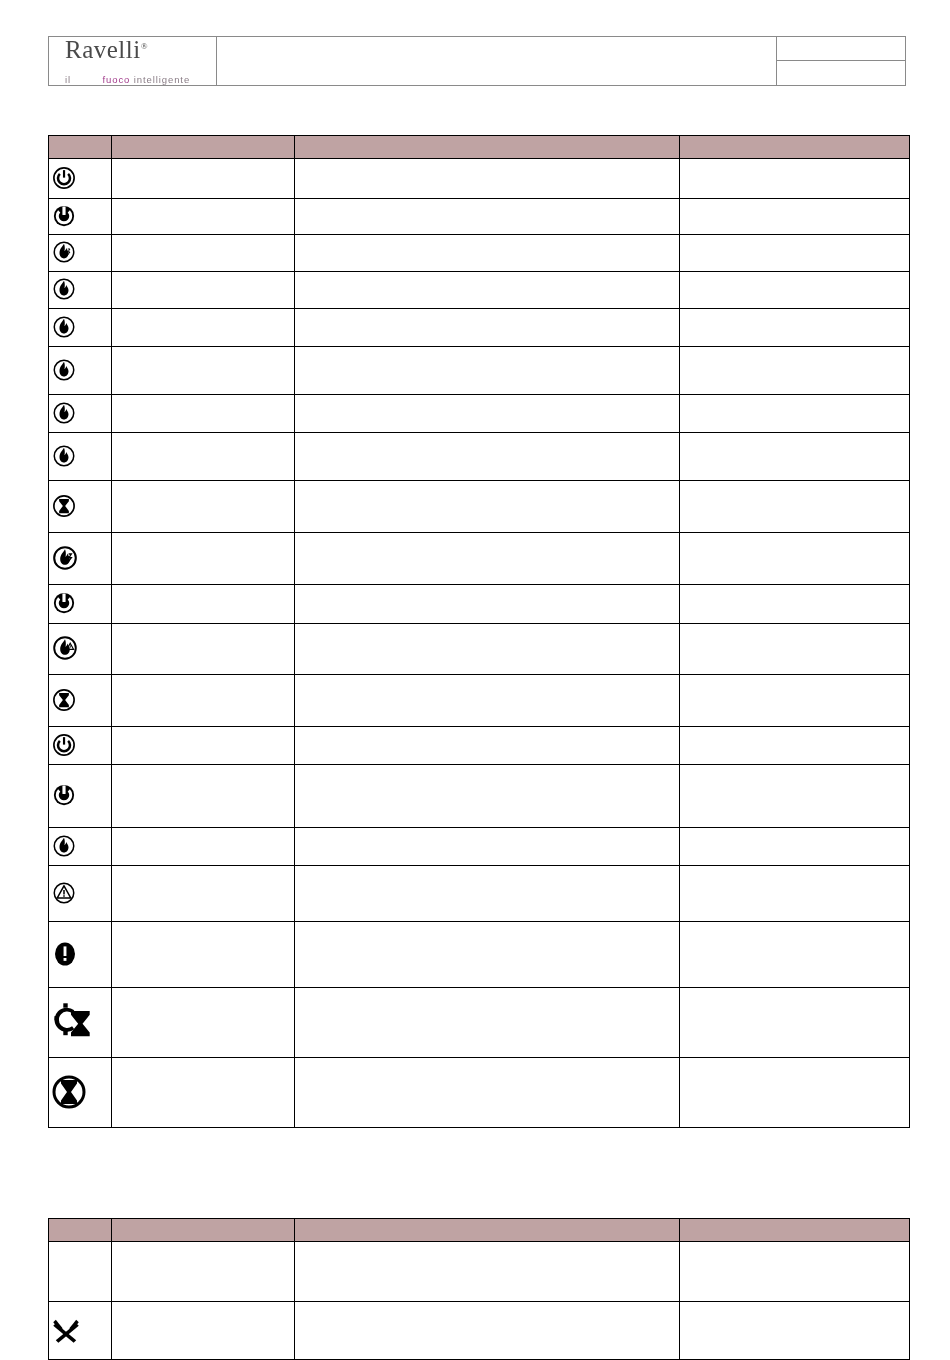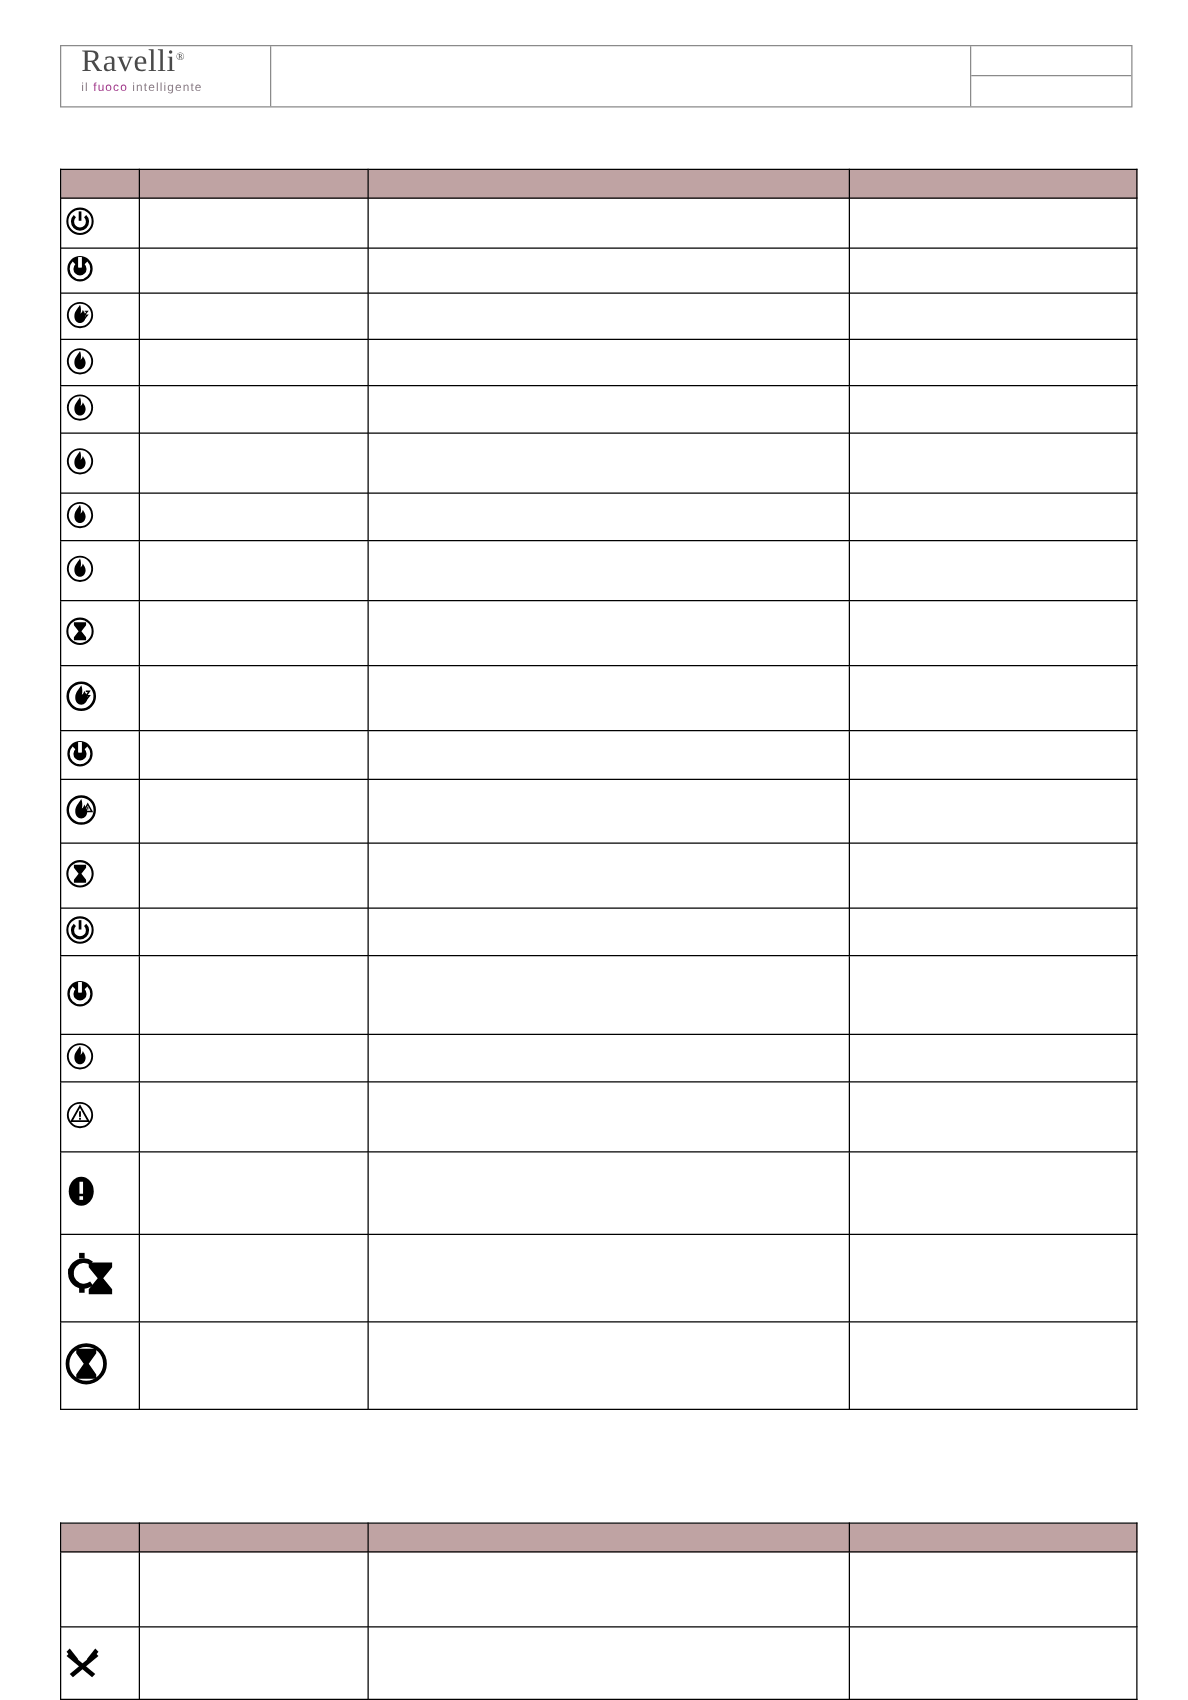--- a/index.html
+++ b/index.html
@@ -32,21 +32,21 @@
     border: 1px solid #8a8a8a;
     box-sizing: border-box;
   }
   .header-logo-cell {
     width: 168px;
     border-right: 1px solid #8a8a8a;
     box-sizing: border-box;
     position: relative;
     display: flex;
     flex-direction: column;
-    justify-content: flex-start;
+    justify-content: space-between;
     padding-left: 16px;
   }
   .logo-word {
     font-family: "Liberation Serif", serif;
     font-size: 25px;
     color: #4a4a4a;
     letter-spacing: 0.5px;
     line-height: 1;
     position: relative;
     display: inline-block;
@@ -57,20 +57,21 @@
     color: #4a4a4a;
   }
   .logo-tag {
     font-size: 9.5px;
     color: #8a7d86;
     letter-spacing: 0.9px;
     margin-top: 3px;
   }
   .logo-tag .hl {
     color: #a23c8c;
+    margin-left: 28px;
   }
   .header-mid-cell {
     flex: 1;
     border-right: 1px solid #8a8a8a;
     box-sizing: border-box;
   }
   .header-right-cell {
     width: 128px;
     box-sizing: border-box;
     display: flex;

